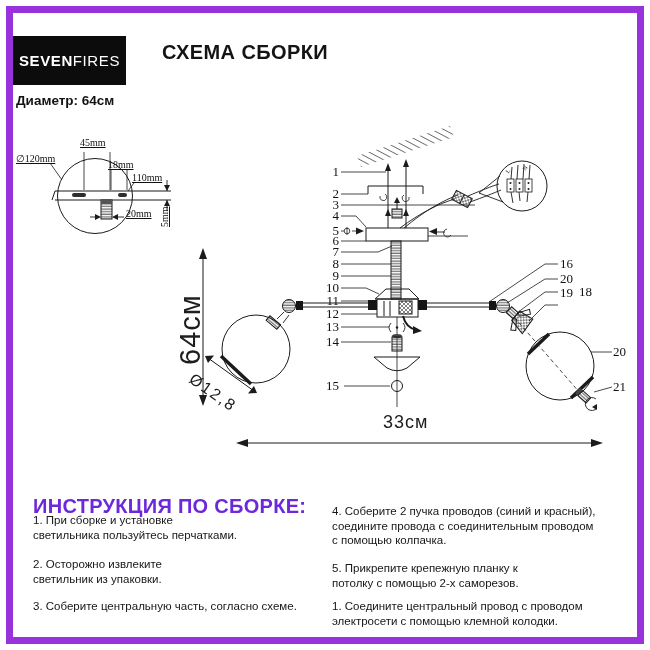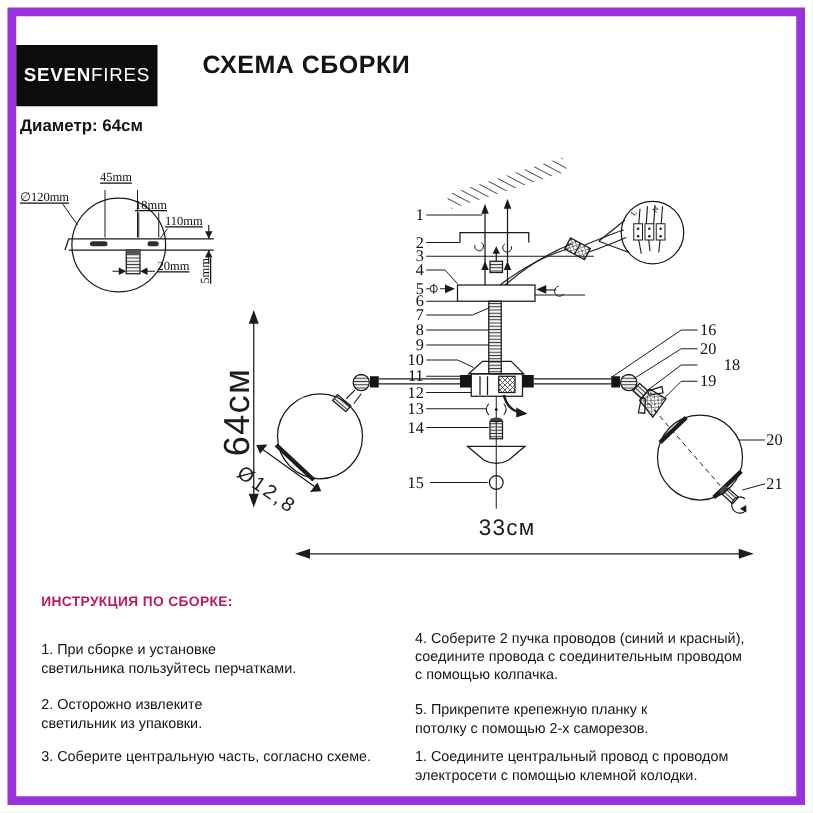--- a/index.html
+++ b/index.html
@@ -9,21 +9,21 @@
   .logo .b{font-weight:bold;}
   .logo .l{font-weight:normal;}
   .dims{position:absolute;left:16px;top:92px;width:115px;text-align:left;font-size:13.5px;font-weight:bold;line-height:17px;color:#131313;}
   .title{position:absolute;left:162px;top:39px;font-size:20px;font-weight:bold;line-height:27px;letter-spacing:.4px;color:#141414;}
   svg{position:absolute;left:0;top:0;}
   .partnum{position:absolute;font-family:"Liberation Serif",serif;font-size:13px;line-height:14px;color:#111;}
   .pl{left:315px;width:24px;text-align:right;}
   .mm{position:absolute;font-family:"Liberation Serif",serif;font-size:10px;line-height:11px;color:#111;text-decoration:underline;}
   .wl{position:absolute;font-family:"Liberation Serif",serif;font-size:6px;line-height:6px;color:#111;}
   .big{position:absolute;font-size:18px;letter-spacing:1px;color:#1d1d1d;font-weight:500;}
-  .ihead{position:absolute;left:33px;top:476px;font-size:11px;font-weight:bold;letter-spacing:.3px;color:#be185d;}
+  .ihead{position:absolute;left:33px;top:495px;font-size:20px;font-weight:bold;letter-spacing:.3px;color:#6d28d9;}
   .inst{position:absolute;font-size:11.5px;line-height:14.5px;color:#161616;white-space:pre-line;font-weight:500;}
 </style>
 </head>
 <body>
 
 <div class="page">
   <div class="frame"></div>
 
   <div class="logo">
     <span class="b">SEVEN</span>
@@ -220,21 +220,21 @@
   <span class="partnum pl" style="top:269px">9</span>
   <span class="partnum pl" style="top:281px">10</span>
   <span class="partnum pl" style="top:294px">11</span>
   <span class="partnum pl" style="top:307px">12</span>
   <span class="partnum pl" style="top:320px">13</span>
   <span class="partnum pl" style="top:335px">14</span>
   <span class="partnum pl" style="top:379px">15</span>
   <span class="partnum" style="left:560px;top:257px">16</span>
   <span class="partnum" style="left:560px;top:272px">20</span>
   <span class="partnum" style="left:579px;top:285px">18</span>
-  <span class="partnum" style="left:560px;top:298px">19</span>
+  <span class="partnum" style="left:560px;top:286px">19</span>
   <span class="partnum" style="left:613px;top:345px">20</span>
   <span class="partnum" style="left:613px;top:380px">21</span>
 
   <span class="mm" style="left:16px;top:153px">∅120mm</span>
   <span class="mm" style="left:80px;top:137px">45mm</span>
   <span class="mm" style="left:108px;top:159px">18mm</span>
   <span class="mm" style="left:132px;top:172px">110mm</span>
   <span class="mm" style="left:126px;top:208px">20mm</span>
   <span class="mm" style="left:159px;top:227px;transform:rotate(-90deg);transform-origin:0 0">5mm</span>
 

